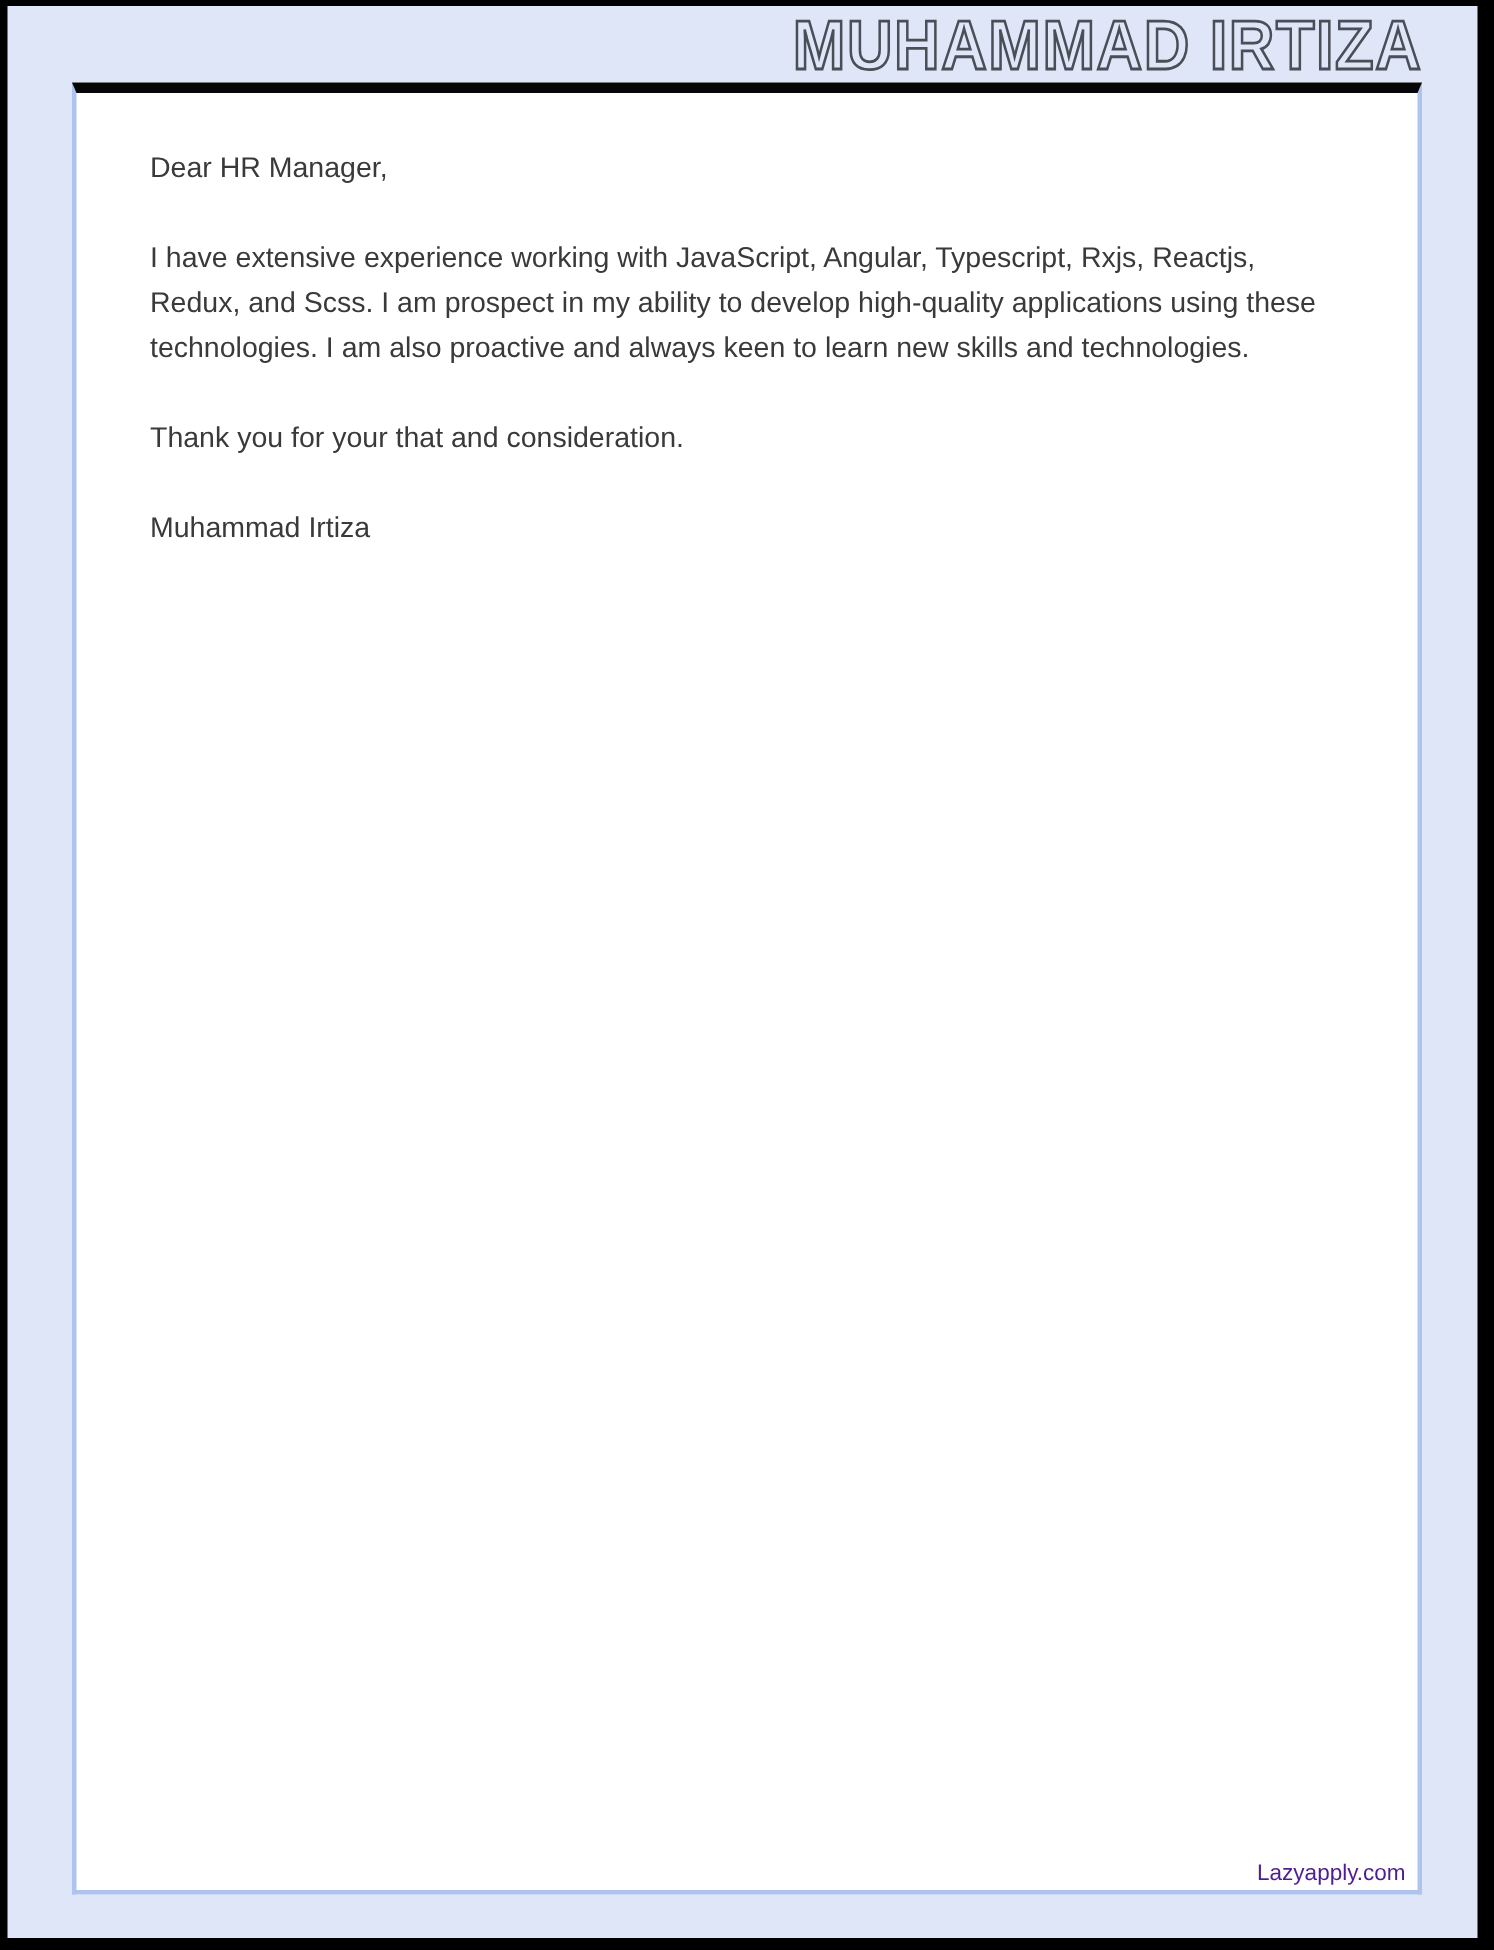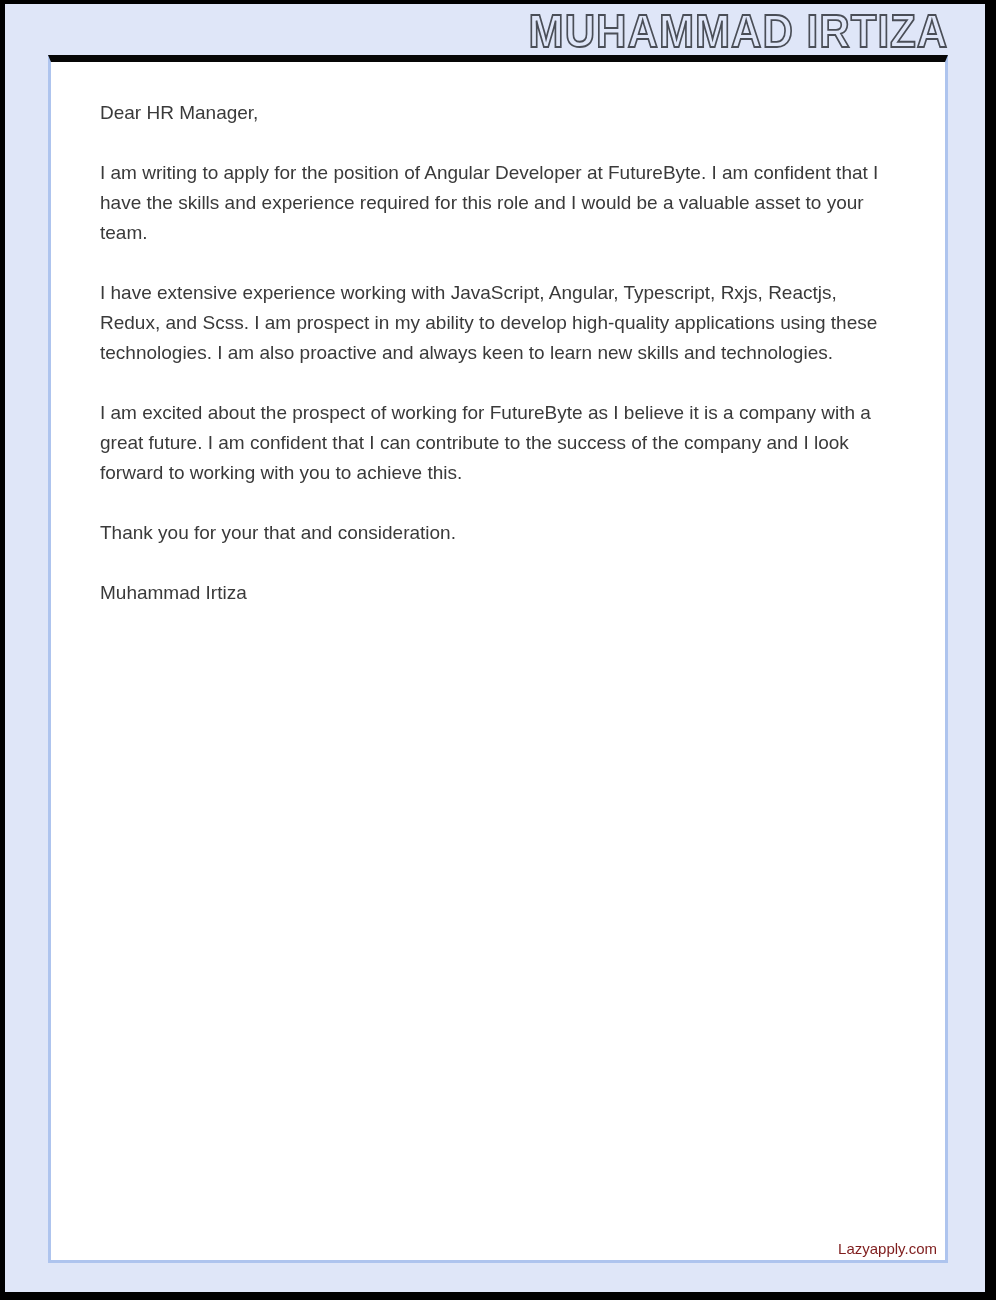--- a/index.html
+++ b/index.html
@@ -56,40 +56,38 @@
   .letter p.signature { margin-bottom: 10px; }
   .letter p.date-line {
     cursor: pointer;
   }
   .brand {
     position: absolute;
     right: 8px;
     bottom: 2px;
     font-size: 15px;
     line-height: 18px;
-    color: #7f1d1d;
+    color: #4c1d95;
     cursor: pointer;
   }
 </style>
 </head>
 <body>
 
 <header class="header">
   <span class="header-name">MUHAMMAD IRTIZA</span>
 </header>
 
 <main class="document">
   <div class="letter">
     <p>Dear HR Manager,</p>
 
-    <p>I am writing to apply for the position of Angular Developer at FutureByte. I am confident that I have the skills and experience required for this role and I would be a valuable asset to your team.</p>
 
     <p>I have extensive experience working with JavaScript, Angular, Typescript, Rxjs, Reactjs, Redux, and Scss. I am prospect in my ability to develop high-quality applications using these technologies. I am also proactive and always keen to learn new skills and technologies.</p>
 
-    <p>I am excited about the prospect of working for FutureByte as I believe it is a company with a great future. I am confident that I can contribute to the success of the company and I look forward to working with you to achieve this.</p>
 
     <p>Thank you for your that and consideration.</p>
 
 
     <p class="signature">Muhammad Irtiza</p>
 
   </div>
 
   <span class="brand">Lazyapply.com</span>
 </main>

